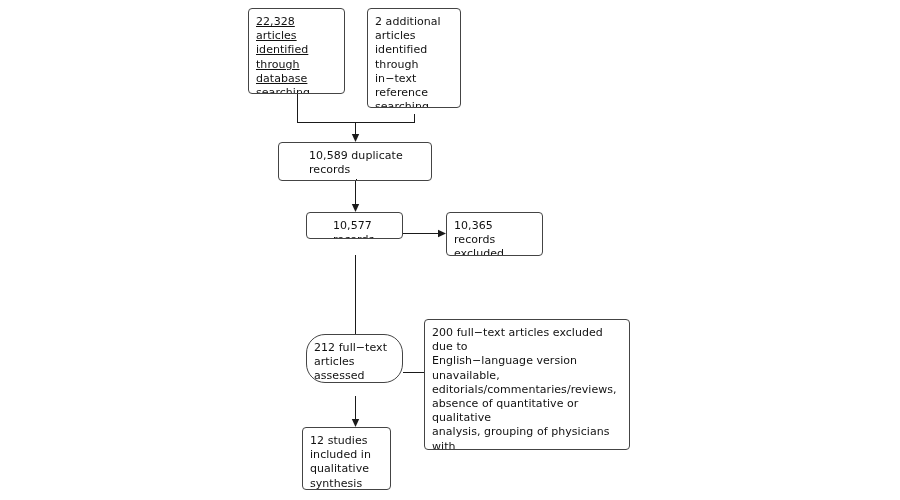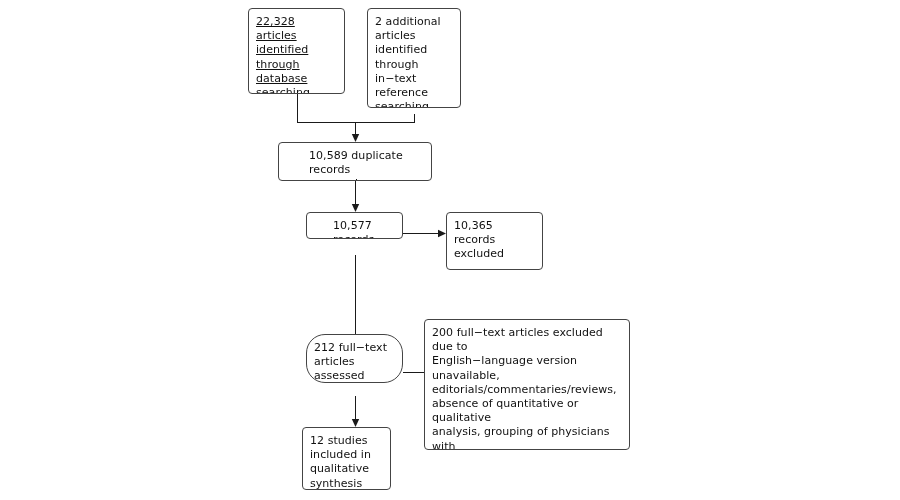--- a/index.html
+++ b/index.html
@@ -98,21 +98,21 @@
 reference
 searching and
 other sources</div>
 
   <div class="node" style="left:278px; top:142px; width:154px; height:39px;padding-left:30px;">10,589 duplicate records
 removed</div>
 
   <div class="node" style="left:306px; top:212px; width:97px; height:27px;padding-left:26px;">10,577 records
 screened</div>
 
-  <div class="node" style="left:446px; top:212px; width:97px; height:58px;">10,365 records
+  <div class="node" style="left:446px; top:212px; width:97px; height:44px;">10,365 records
 excluded</div>
 
   <div class="node" style="left:306px; top:334px; width:97px; height:49px;border-radius:19px;">212 full−text
 articles assessed
 for eligibility</div>
 
   <div class="node" style="left:424px; top:280px; width:206px; height:131px;margin-top:39px;">200 full−text articles excluded due to
 English−language version unavailable,
 editorials/commentaries/reviews,
 absence of quantitative or qualitative

